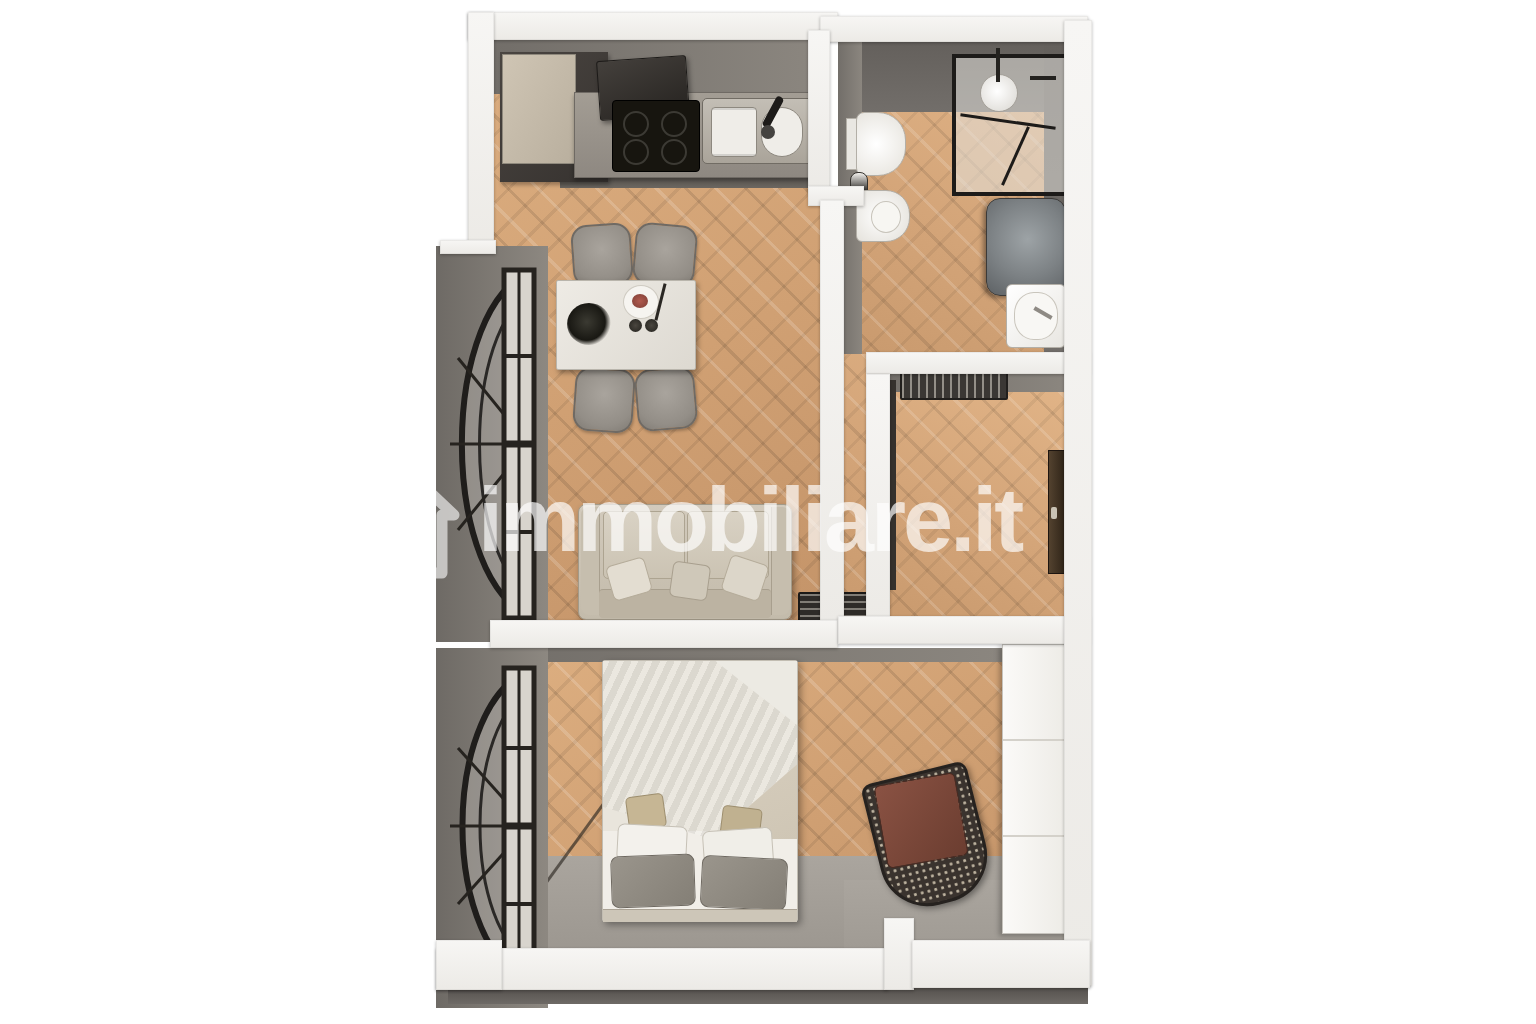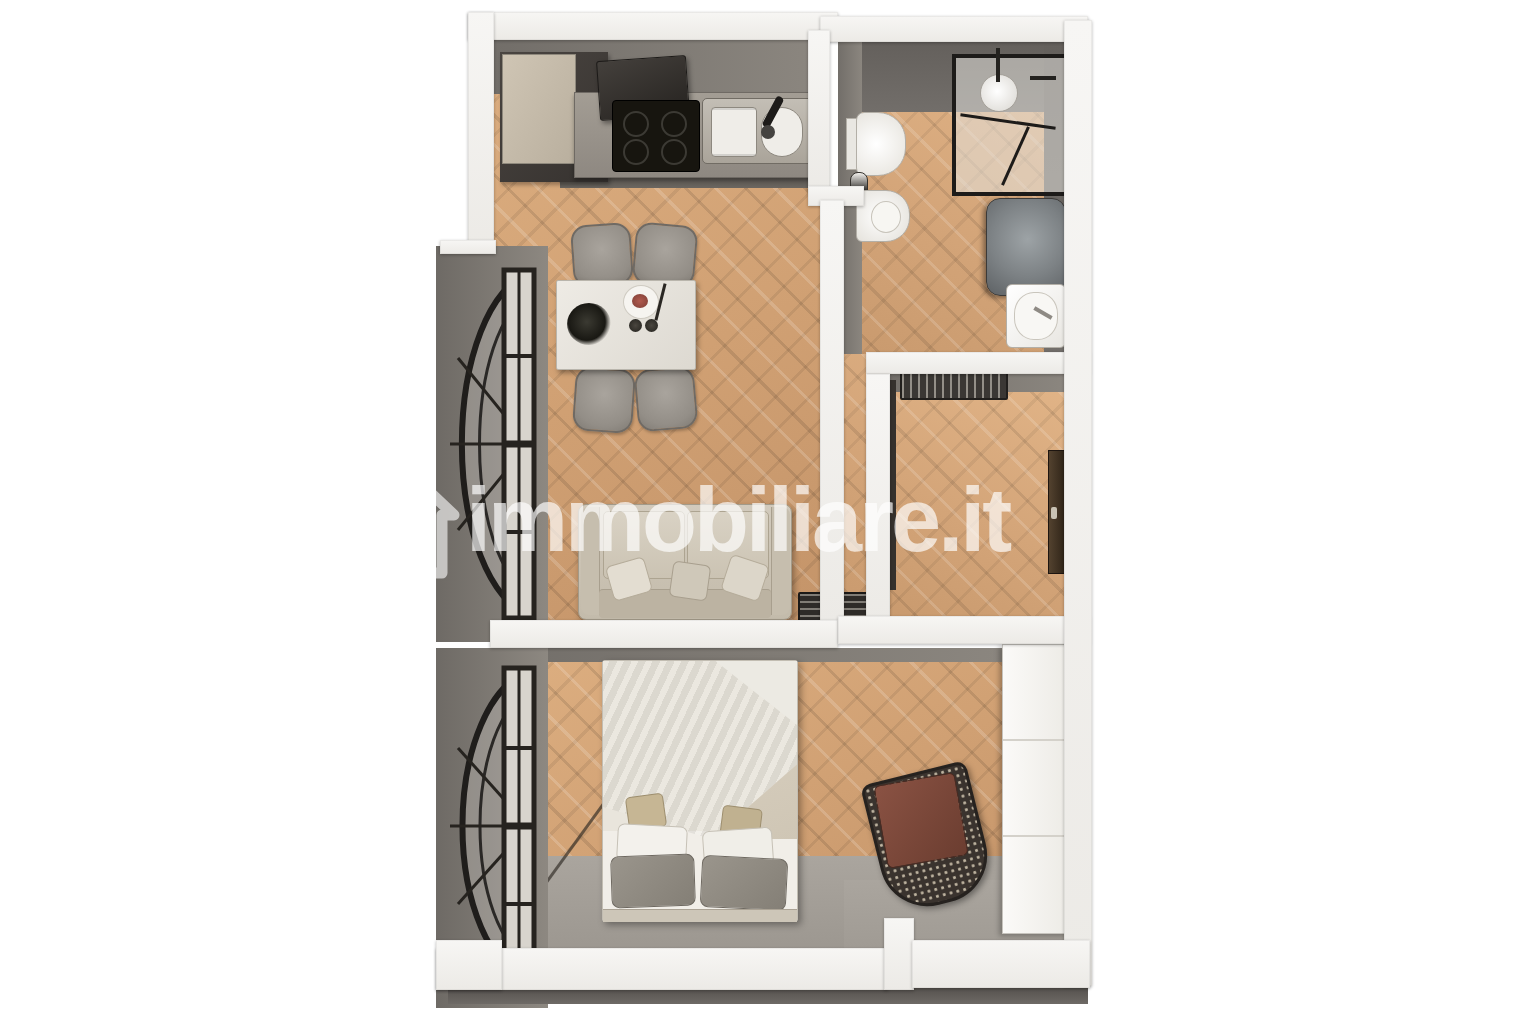--- a/index.html
+++ b/index.html
@@ -29,21 +29,21 @@
          box-shadow:0 1px 3px rgba(0,0,0,.28), inset 0 0 0 1px rgba(0,0,0,.05);z-index:5;}
   .gwall{background:linear-gradient(90deg,#726e69,#8b867f);z-index:2;}
   .gwalld{background:linear-gradient(180deg,#64605c,#726e6a);z-index:2;}
   .furn{z-index:3;}
   .slats-v{background-color:#3a3734;
     background-image:repeating-linear-gradient(90deg, rgba(220,215,205,.55) 0 2px, rgba(0,0,0,0) 2px 8px);
     border:2px solid #211f1d;border-radius:2px;}
   .slats-h{background-color:#2e2b28;
     background-image:repeating-linear-gradient(180deg, rgba(210,205,195,.5) 0 2px, rgba(0,0,0,0) 2px 7px);
     border:2px solid #1b1917;border-radius:2px;}
-  #watermark{z-index:9;display:flex;align-items:center;gap:2px;pointer-events:none;}
+  #watermark{z-index:9;display:flex;align-items:center;gap:14px;pointer-events:none;}
   #watermark .wm-text{font-weight:bold;font-size:90px;letter-spacing:-3px;
     color:rgba(255,255,255,.68);line-height:1;}
   .chair{background:radial-gradient(circle at 50% 40%, #a9a49d 0%, #938e87 70%, #807b74 100%);
          border:2px solid #6f6a64;border-radius:16px;box-shadow:1px 2px 3px rgba(0,0,0,.25);}
 </style>
 </head>
 <body>
 
 <div id="canvas">
 

